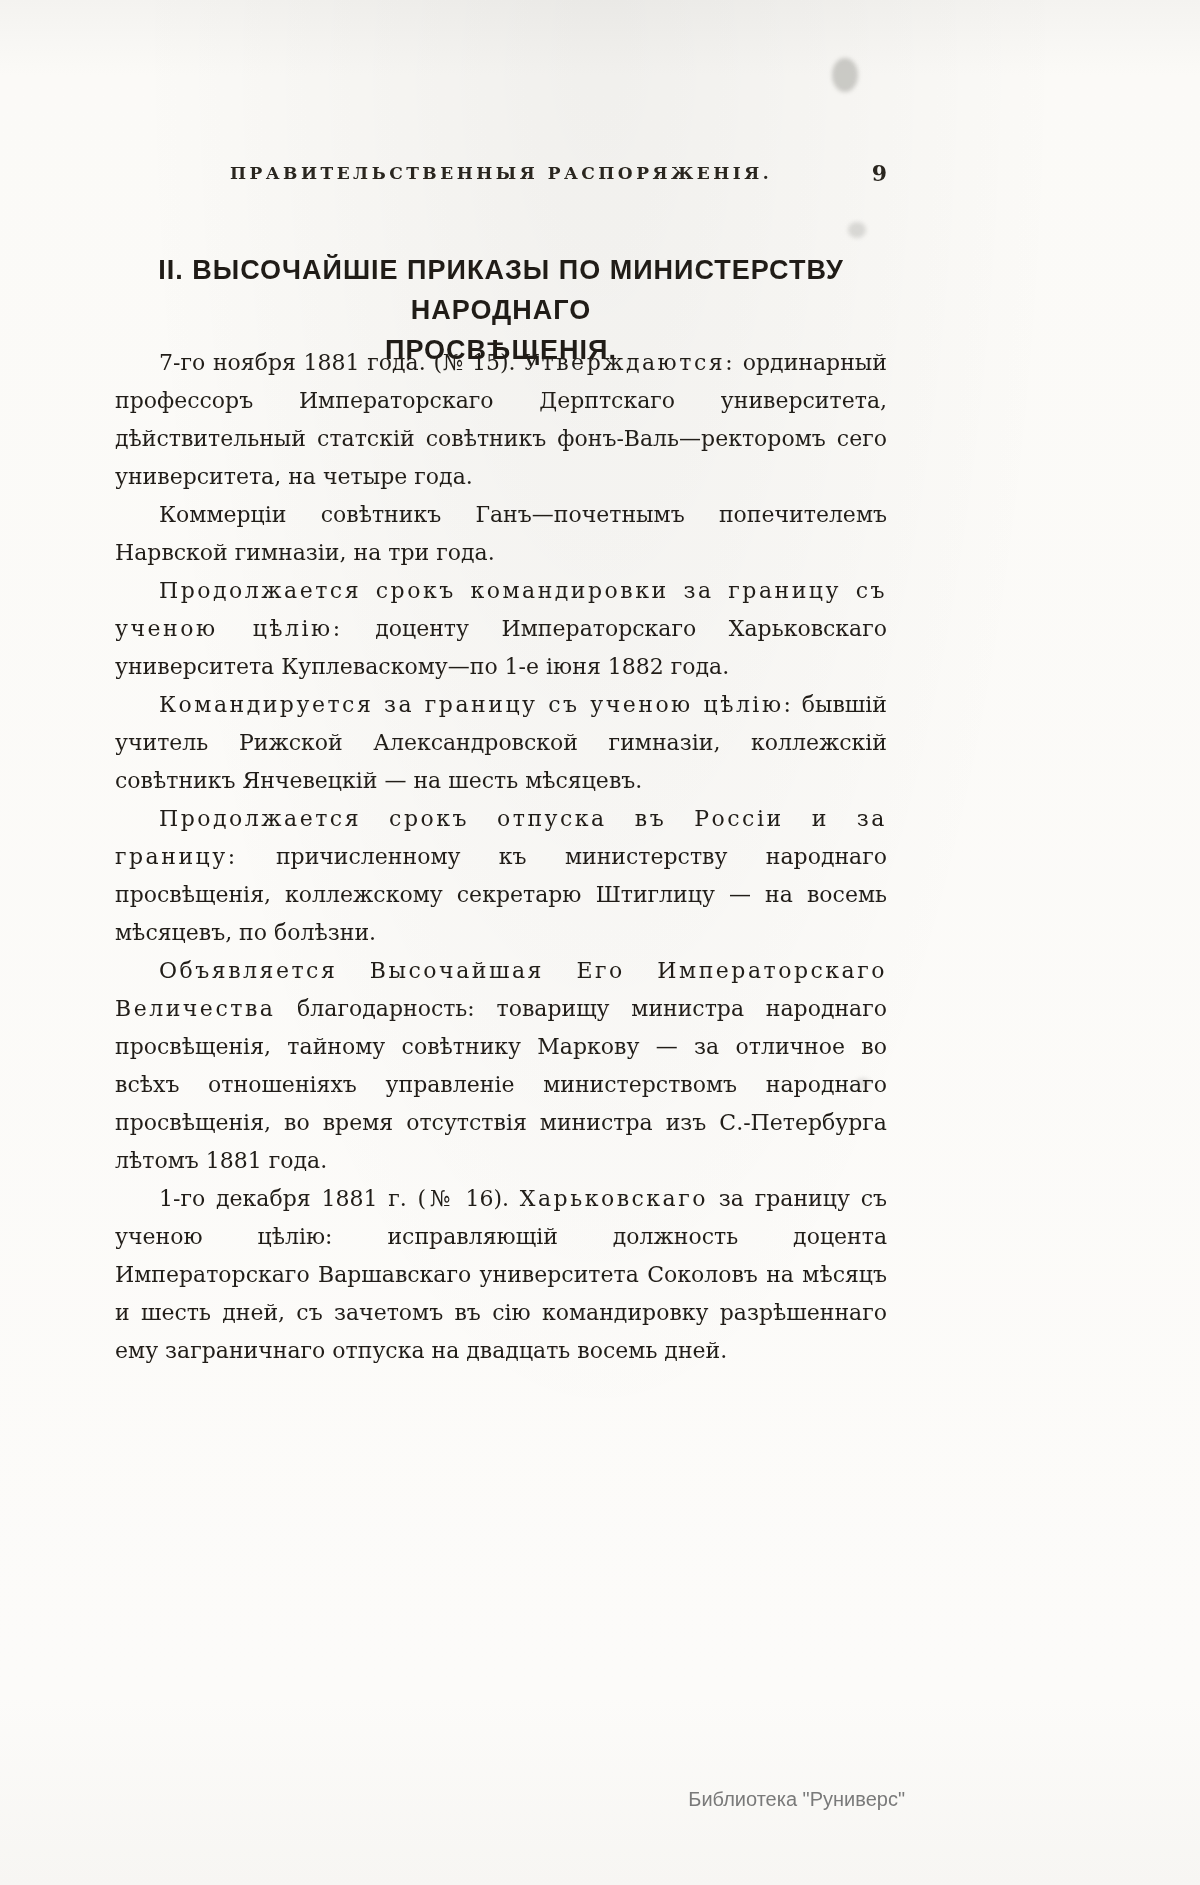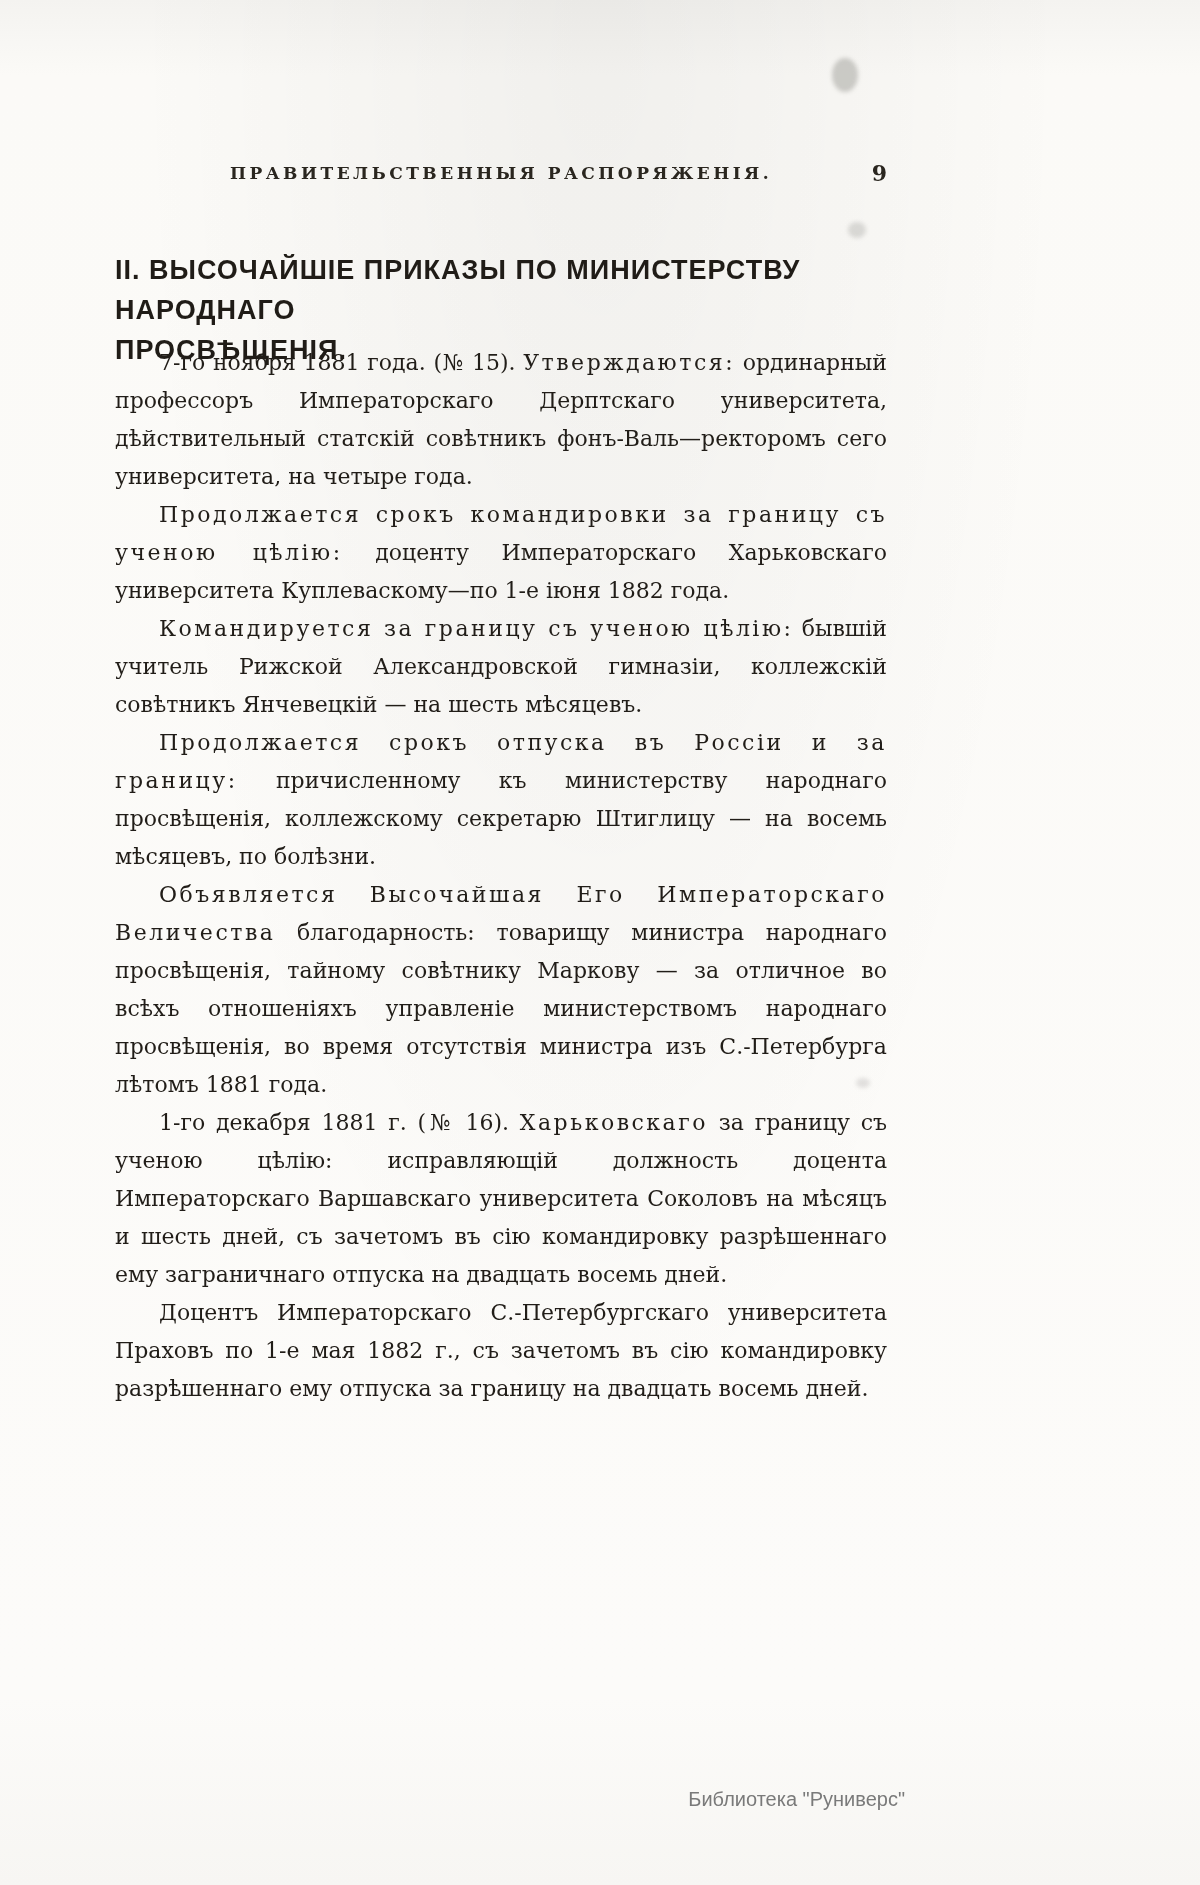--- a/index.html
+++ b/index.html
@@ -39,21 +39,21 @@
     position: absolute;
     right: 0;
     top: -3px;
     font-size: 22px;
     font-weight: 700;
     color: #2a261f;
   }
   
   .section-title {
     top: 250px;
-    text-align: left;
+    text-align: center;
     font-family: "Liberation Sans", sans-serif;
     font-weight: 700;
     font-size: 27px;
     line-height: 40px;
     letter-spacing: 1px;
     color: #201c17;
   }
   
   .document-body {
     top: 344px;
@@ -99,23 +99,23 @@
     <span class="page-number">9</span>
   </div>
 
   <div class="textblock section-title">
     <div>II. ВЫСОЧАЙШІЕ ПРИКАЗЫ ПО МИНИСТЕРСТВУ НАРОДНАГО</div>
     <div>ПРОСВѢЩЕНІЯ.</div>
   </div>
 
   <div class="textblock document-body">
     <p class="para"><span>7-го ноября 1881 года. (№ 15). </span><span class="lead">Утверждаются:</span><span> ординарный профессоръ Императорскаго Дерптскаго университета, дѣйствительный статскій совѣтникъ фонъ-Валь—ректоромъ сего университета, на четыре года.</span></p>
+    <p class="para"><span></span><span class="lead"></span><span>Коммерціи совѣтникъ Ганъ—почетнымъ попечителемъ Нарвской гимназіи, на три года.</span></p>
     <p class="para"><span></span><span class="lead">Продолжается срокъ командировки за границу съ ученою цѣлію:</span><span> доценту Императорскаго Харьковскаго университета Куплеваскому—по 1-е іюня 1882 года.</span></p>
     <p class="para"><span></span><span class="lead">Командируется за границу съ ученою цѣлію:</span><span> бывшій учитель Рижской Александровской гимназіи, коллежскій совѣтникъ Янчевецкій — на шесть мѣсяцевъ.</span></p>
     <p class="para"><span></span><span class="lead">Продолжается срокъ отпуска въ Россіи и за границу:</span><span> причисленному къ министерству народнаго просвѣщенія, коллежскому секретарю Штиглицу — на восемь мѣсяцевъ, по болѣзни.</span></p>
     <p class="para"><span></span><span class="lead">Объявляется Высочайшая Его Императорскаго Величества</span><span> благодарность: товарищу министра народнаго просвѣщенія, тайному совѣтнику Маркову — за отличное во всѣхъ отношеніяхъ управленіе министерствомъ народнаго просвѣщенія, во время отсутствія министра изъ С.-Петербурга лѣтомъ 1881 года.</span></p>
     <p class="para"><span>1-го декабря 1881 г. (№ 16). </span><span class="lead">Харьковскаго</span><span> за границу съ ученою цѣлію: исправляющій должность доцента Императорскаго Варшавскаго университета Соколовъ на мѣсяцъ и шесть дней, съ зачетомъ въ сію командировку разрѣшеннаго ему заграничнаго отпуска на двадцать восемь дней.</span></p>
-    <p class="para"><span></span><span class="lead"></span><span>Доцентъ Императорскаго С.-Петербургскаго университета Праховъ по 1-е мая 1882 г., съ зачетомъ въ сію командировку разрѣшеннаго ему отпуска за границу на двадцать восемь дней.</span></p>
   </div>
 
   <div class="watermark">Библиотека "Руниверс"</div>
 
 </div>
 
 </body></html>

